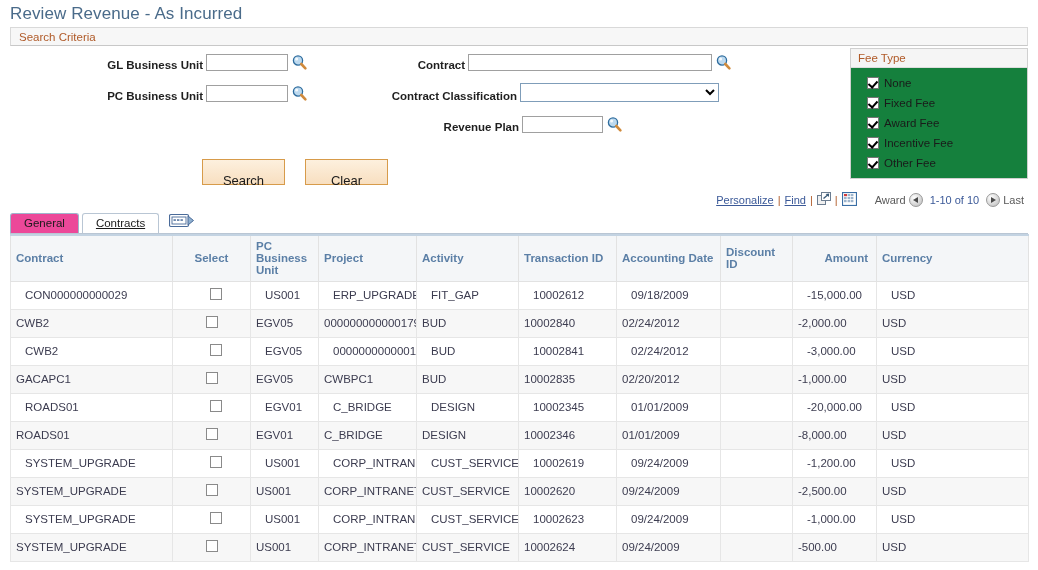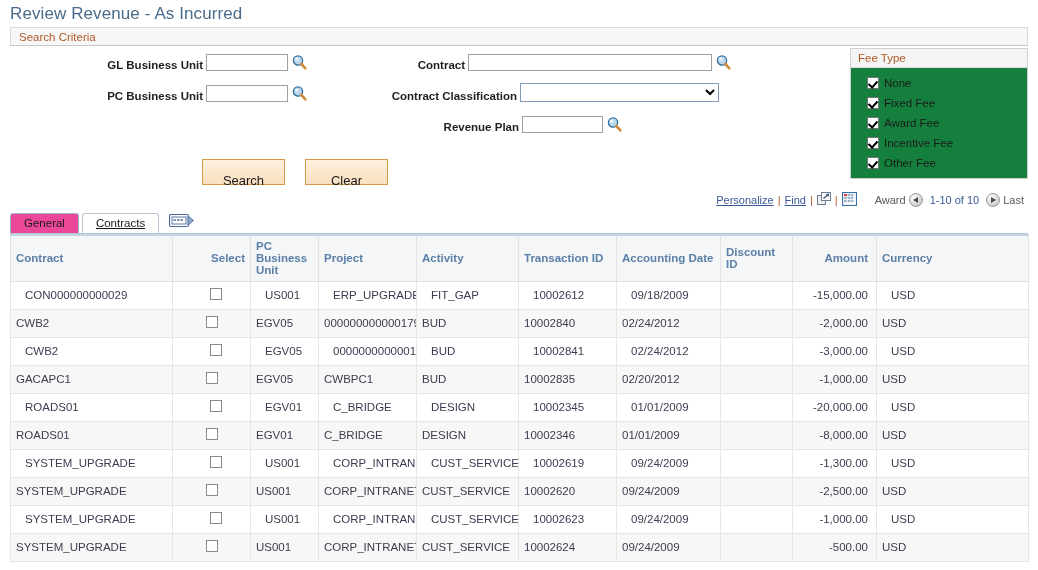--- a/index.html
+++ b/index.html
@@ -216,32 +216,32 @@
     font-weight: bold;
     text-align: left;
     vertical-align: middle;
     border: 1px solid #e2e2e2;
     border-top: 2px solid #c3d3e2;
     padding: 4px 5px;
     height: 46px;
     font-size: 11.5px;
   }
   table.grid th.num { text-align: right; padding-right: 8px; }
-  table.grid th.ctr { text-align: right; }
+  table.grid th.ctr { text-align: center; }
   table.grid td {
     border: 1px solid #e6e6e6;
     padding: 4px 5px;
     height: 28px;
     color: #3c3c50;
     white-space: nowrap;
     overflow: hidden;
   }
   table.grid tr.odd td { background: #ffffff; padding-left: 14px; }
   table.grid tr.even td { background: #f7f7f7; }
-  table.grid td.num { text-align: right; padding-right: 8px; }
+  table.grid td.num { text-align: left; padding-right: 8px; }
   table.grid td.ctr { text-align: center; }
   .rowcb {
     width: 12px; height: 12px;
     border: 1px solid #8a8a8a;
     background: #fff;
     display: inline-block;
     cursor: pointer;
   }
 </style>
 </head>
@@ -512,21 +512,21 @@
           </tr>
           <tr class="odd">
             <td>SYSTEM_UPGRADE</td>
             <td class="ctr"><span class="rowcb"></span></td>
             <td>US001</td>
             <td>CORP_INTRANET</td>
             <td>CUST_SERVICE</td>
             <td>10002619</td>
             <td>09/24/2009</td>
             <td></td>
-            <td class="num">-1,300.00</td>
+            <td class="num">-1,200.00</td>
             <td>USD</td>
           </tr>
           <tr class="even">
             <td>SYSTEM_UPGRADE</td>
             <td class="ctr"><span class="rowcb"></span></td>
             <td>US001</td>
             <td>CORP_INTRANET</td>
             <td>CUST_SERVICE</td>
             <td>10002620</td>
             <td>09/24/2009</td>

